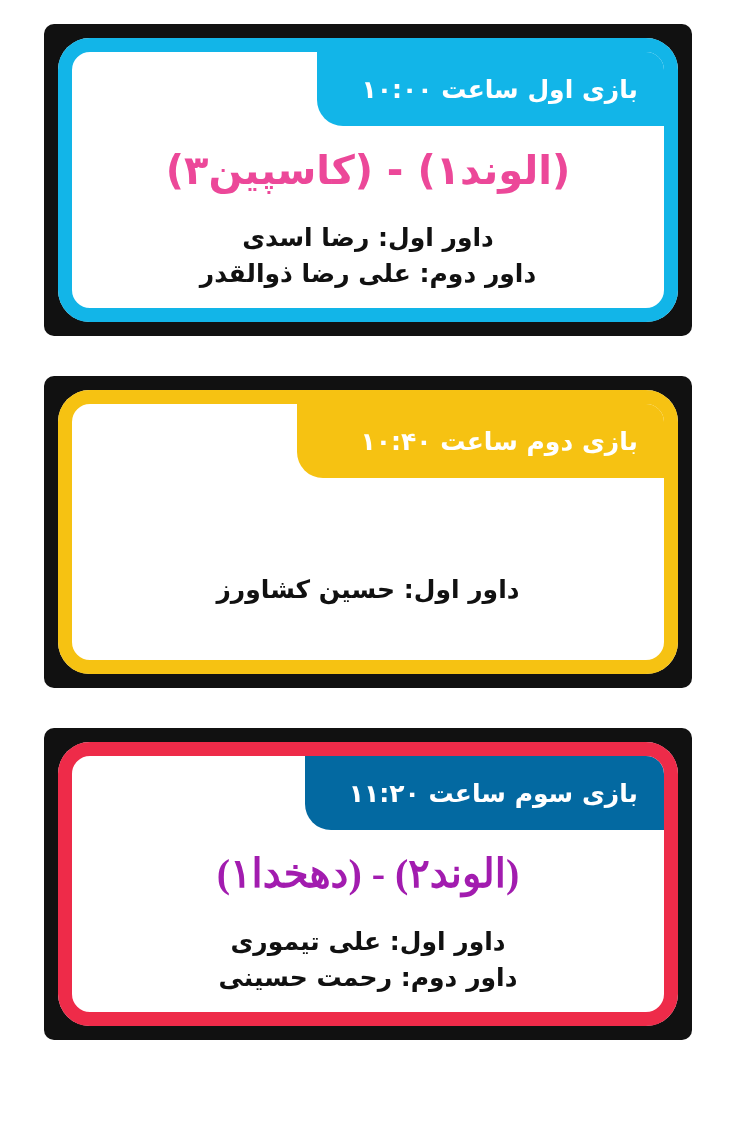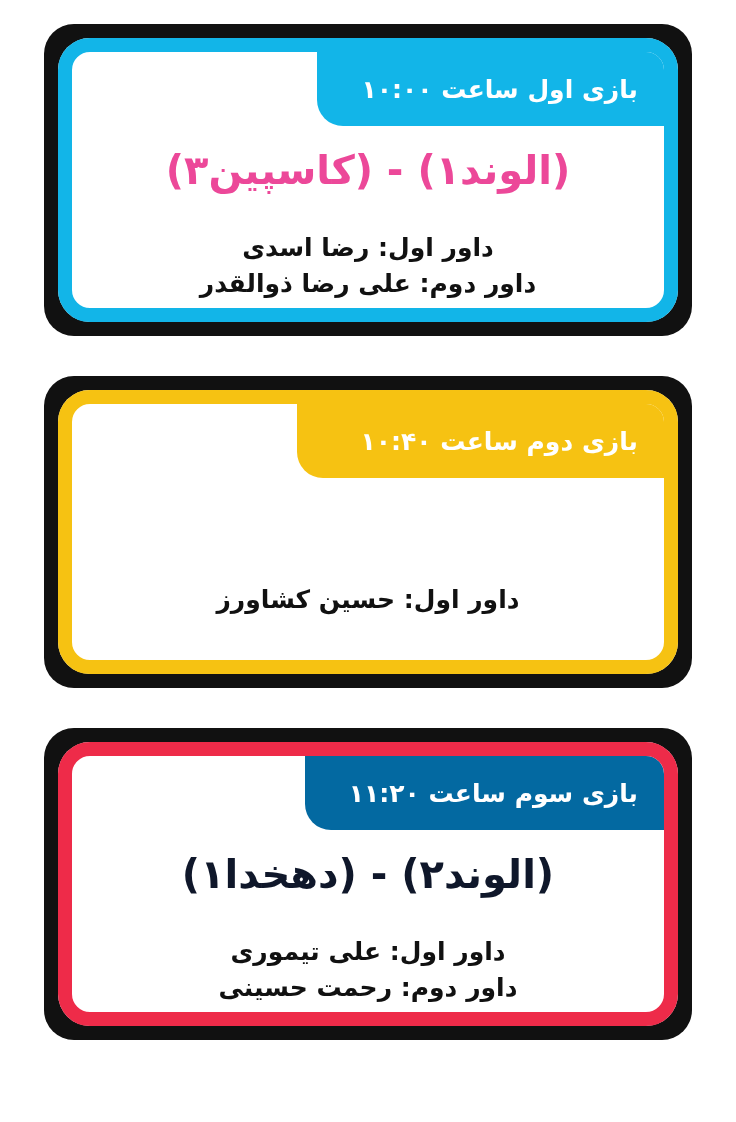--- a/index.html
+++ b/index.html
@@ -21,21 +21,21 @@
     flex-direction: column;
     align-items: center;
     padding-top: 24px;
     box-sizing: border-box;
   }
   .card {
     position: relative;
     width: 648px;
     height: 312px;
     margin-bottom: 40px;
-    border-radius: 30px;
+    border-radius: 10px;
     background: #111111;
     box-sizing: border-box;
     padding: 14px;
   }
   .card-inner {
     position: relative;
     width: 100%;
     height: 100%;
     border-radius: 32px;
     background: #ffffff;
@@ -92,39 +92,38 @@
   .referees {
     position: absolute;
     top: 168px;
     right: 0;
     left: 0;
     text-align: center;
     color: #111111;
     font-size: 25px;
     font-weight: bold;
     line-height: 1.45;
-    margin-top: 10px;
   }
   .ref-line { display: block; }
 
   
   .card-1 .ring { border-color: #12b5e8; }
   .card-1 .time-banner { background: #12b5e8; }
   .card-1 .match-title { color: #ec4899; }
 
   
   .card-2 .ring { border-color: #f6c212; }
   .card-2 .time-banner { background: #f6c212; }
   .card-2 .match-title { color: #f6c212; }
   .card-2 .time-banner { min-width: 62%; margin-left: 8px; }
 
   
   .card-3 .ring { border-color: #ee2b49; }
   .card-3 .time-banner { background: #0369a1; }
-  .card-3 .match-title { color: #0f172a; }
+  .card-3 .match-title { color: #a21caf; font-family: Liberation Serif, serif; }
   .card-3 .time-banner { min-width: 60%; }
 </style>
 </head>
 <body>
 
 <div class="page">
 
   <div class="card card-1">
     <div class="card-inner">
       <div class="sheet">

